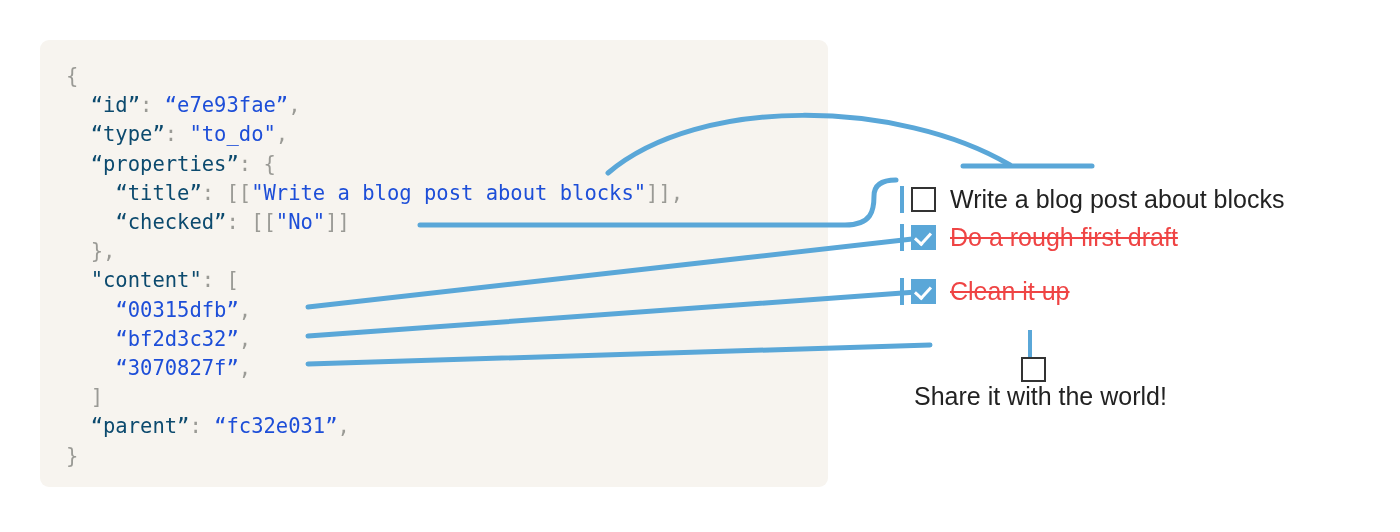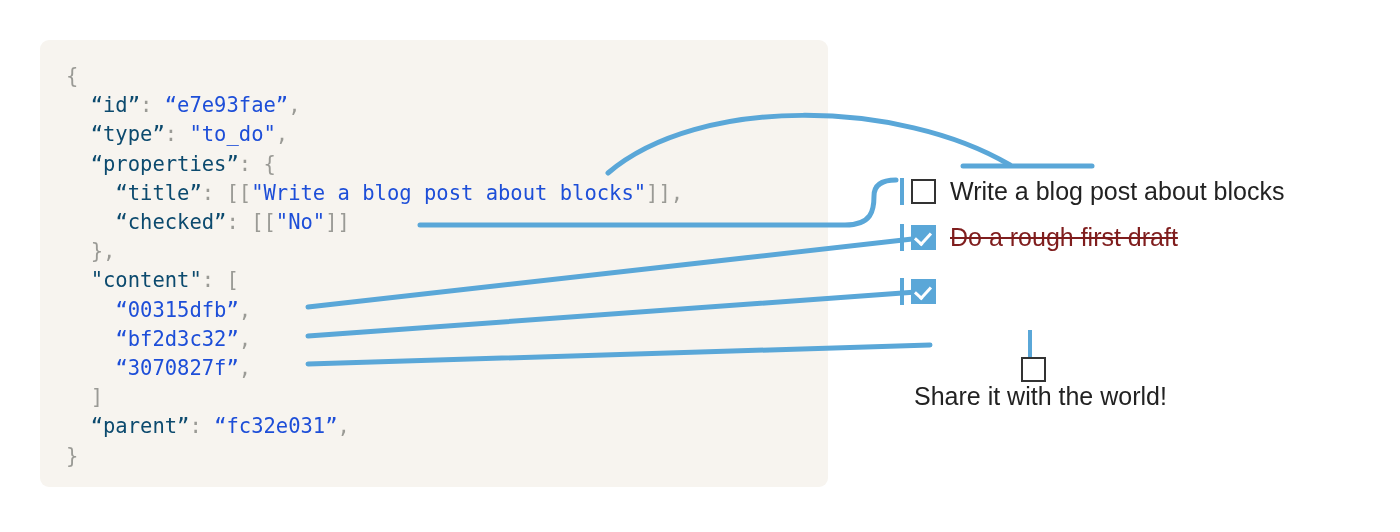--- a/index.html
+++ b/index.html
@@ -56,21 +56,21 @@
     top: 160px;
     width: 470px;
   }
   .check-row {
     position: absolute;
     left: 0;
     display: flex;
     align-items: center;
     height: 30px;
   }
-  .check-row.r0 { top: 16px; }
+  .check-row.r0 { top: 24px; }
   .check-row.r1 { top: 62px; }
   .check-row.r2 { top: 116px; }
   .check-row.r3 { top: 170px; flex-direction: column; }
 
   .tick {
     width: 4px;
     height: 27px;
     background: #5aa7d8;
     margin-right: 7px;
     flex: none;
@@ -99,21 +99,21 @@
     border-width: 0 3px 3px 0;
     transform: rotate(42deg);
   }
   .todo-label {
     margin-left: 14px;
     font-size: 25px;
     color: #222222;
     white-space: nowrap;
   }
   .todo-label.done {
-    color: #7f1d1d;
+    color: #ef4444;
     text-decoration: line-through;
     text-decoration-thickness: 2px;
   }
 
   
   #connectors {
     position: absolute;
     left: 0; top: 0;
     width: 1400px;
     height: 532px;
@@ -153,20 +153,21 @@
         <span class="todo-label">Write a blog post about blocks</span>
       </div>
       <div class="check-row r1">
         <span class="tick"></span>
         <span class="box checked"></span>
         <span class="todo-label done">Do a rough first draft</span>
       </div>
       <div class="check-row r2">
         <span class="tick"></span>
         <span class="box checked"></span>
+        <span class="todo-label done">Clean it up</span>
       </div>
       <div class="check-row r3">
         <span class="tick"></span>
         <span class="box"></span>
         <span class="todo-label">Share it with the world!</span>
       </div>
     </div>
 
 </div>
 

